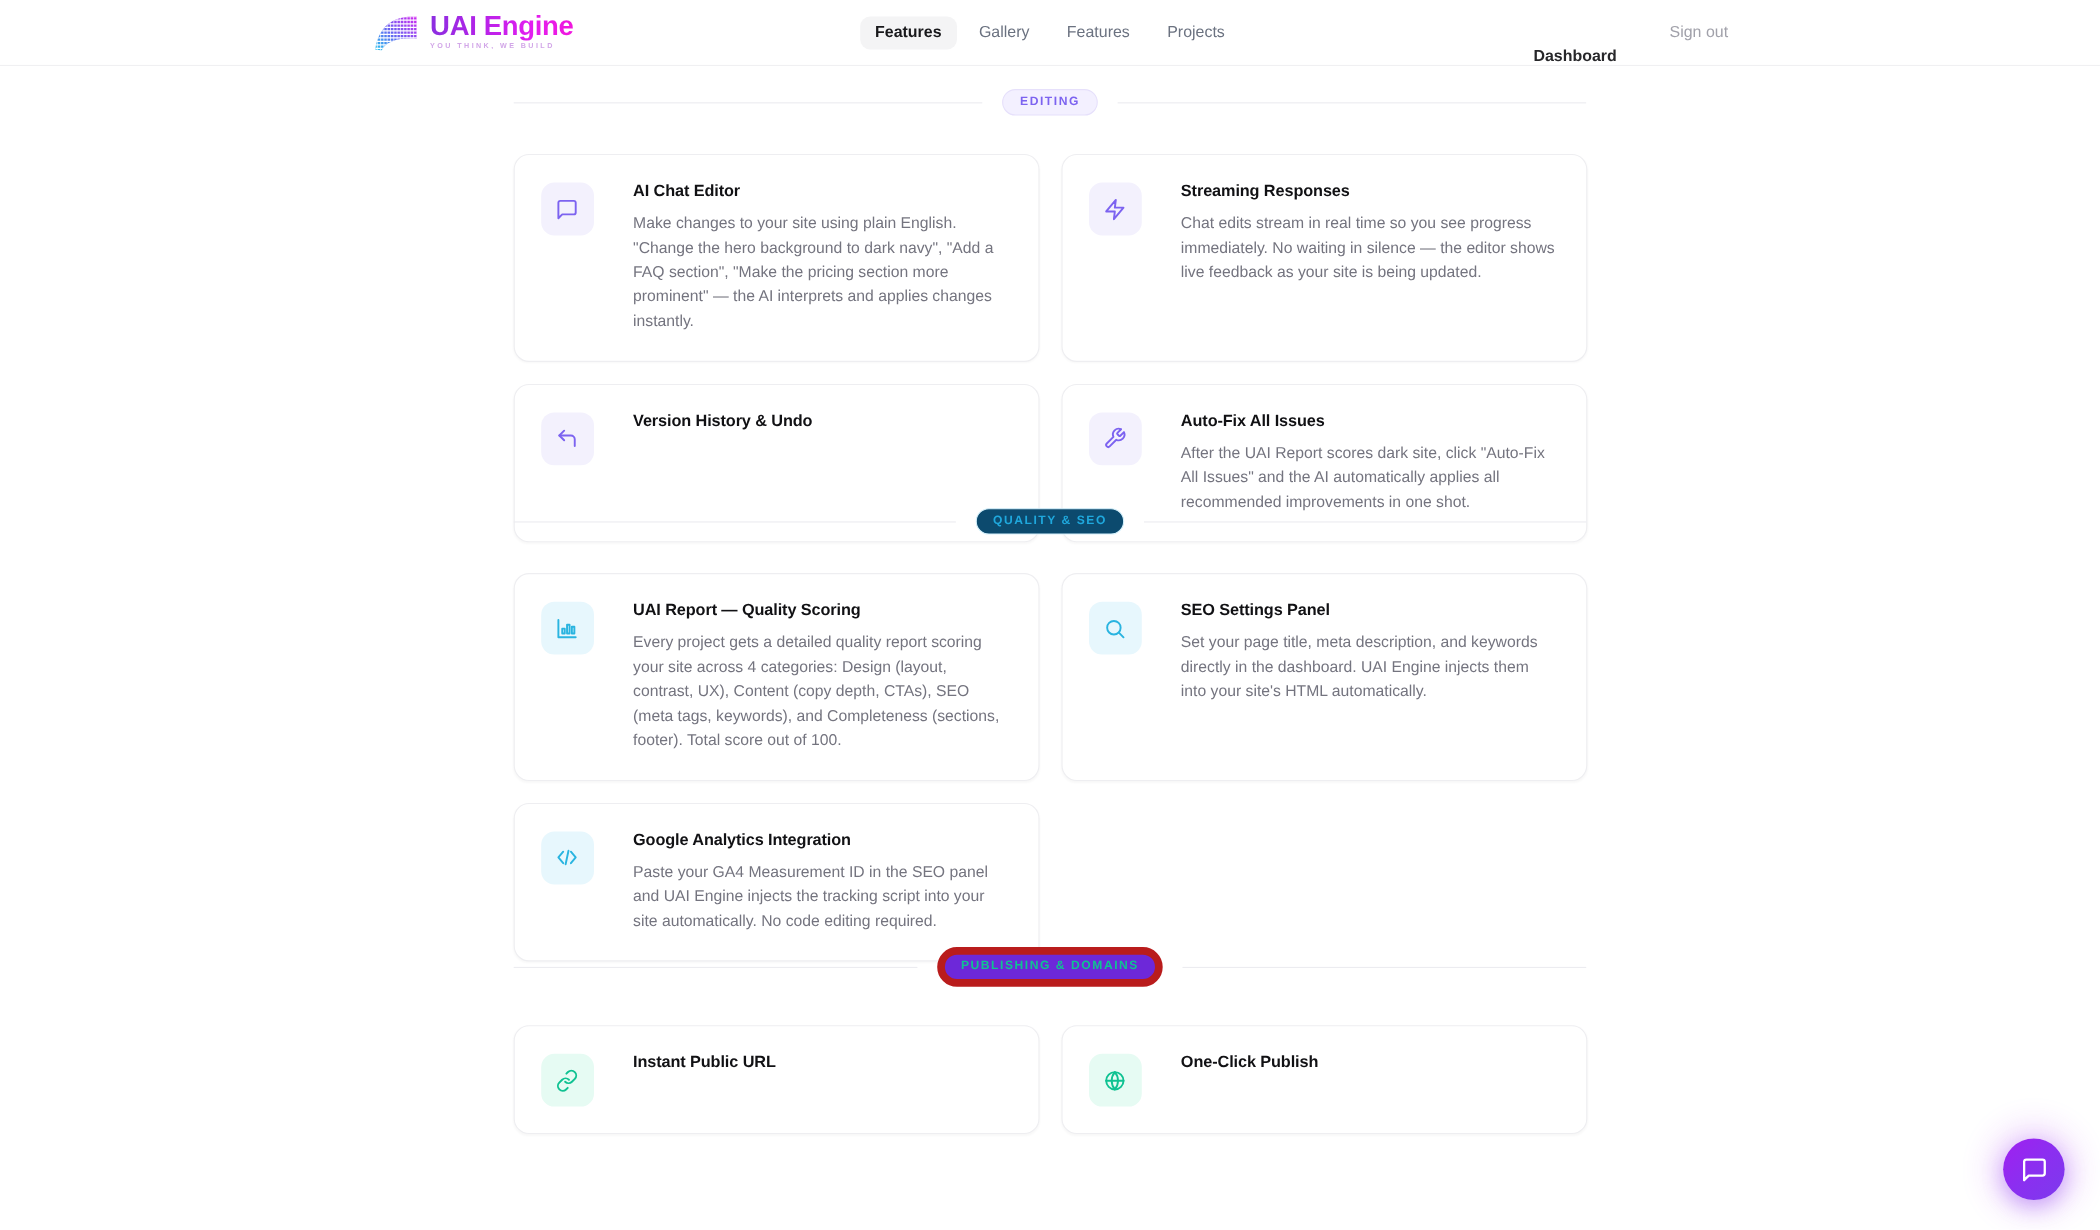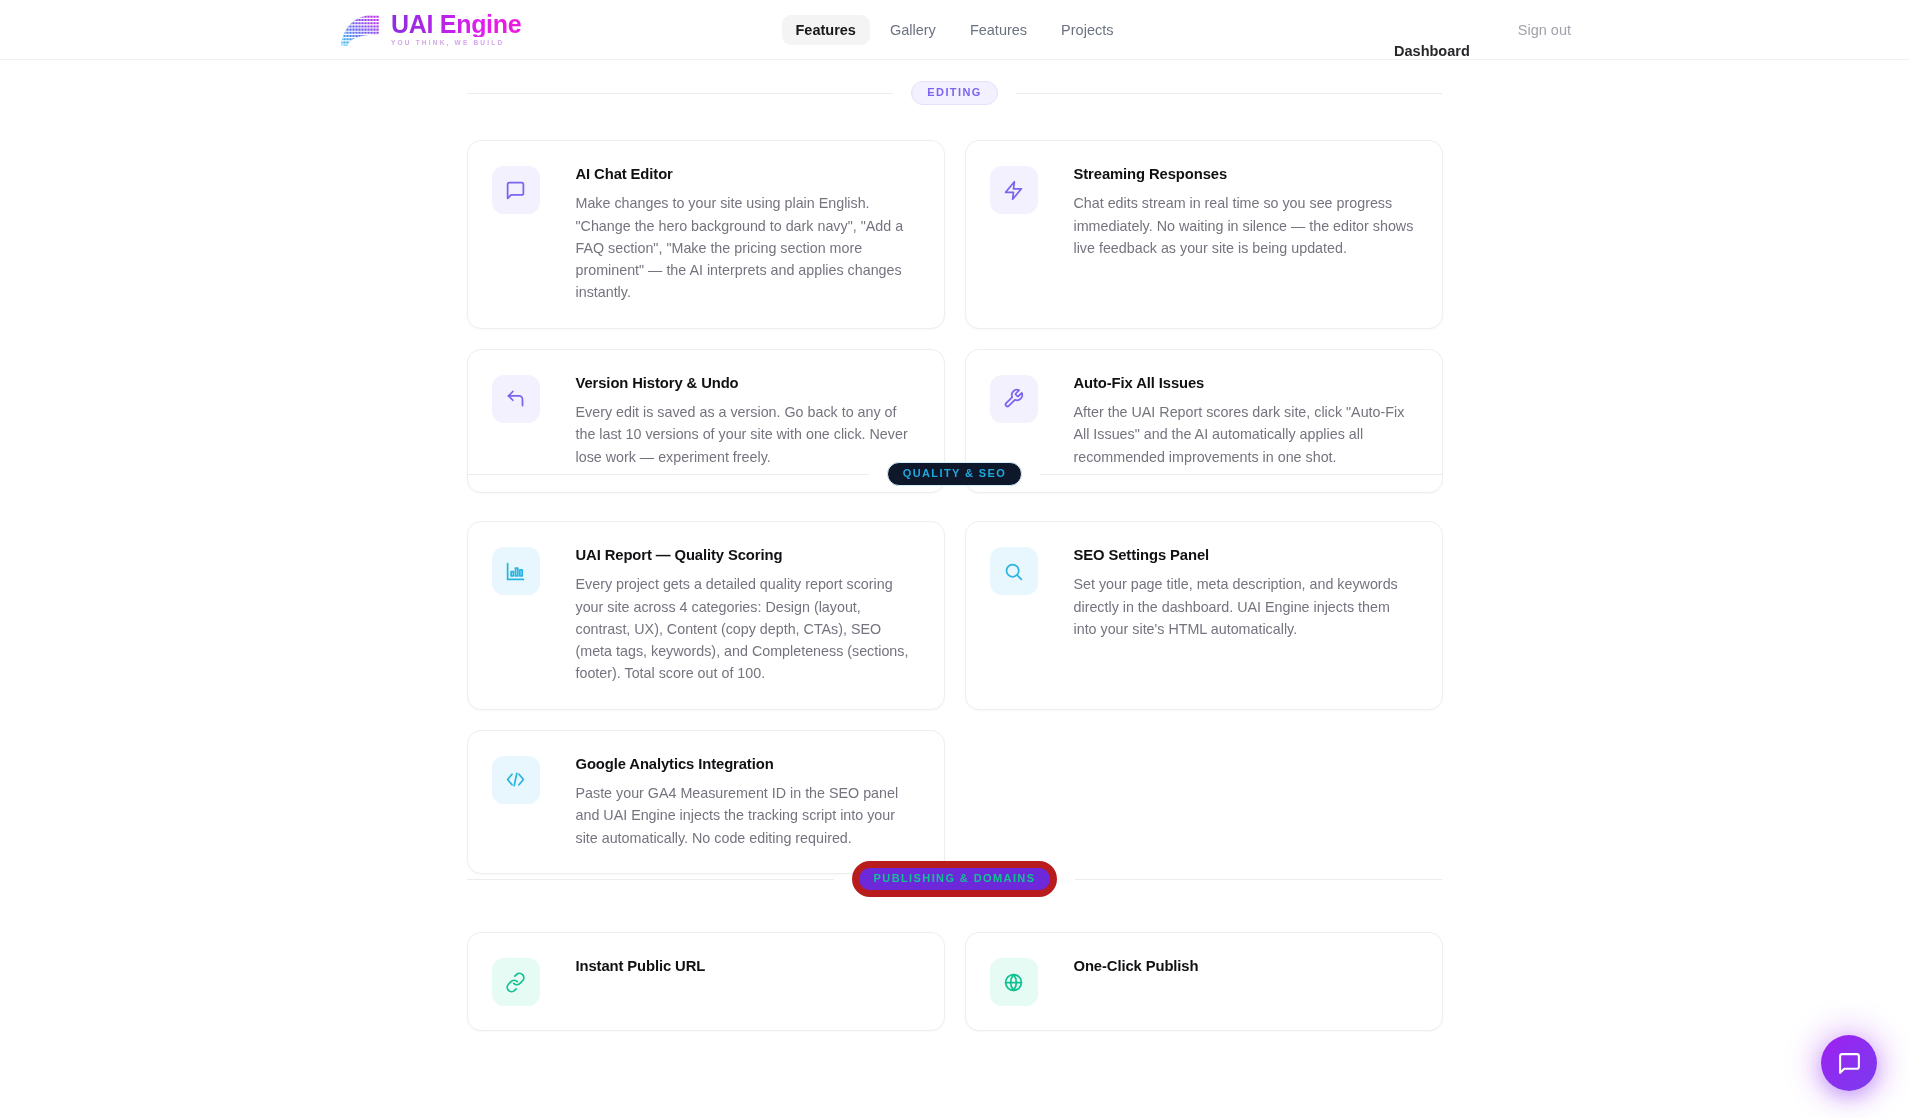--- a/index.html
+++ b/index.html
@@ -139,21 +139,21 @@
     white-space: nowrap;
     line-height: 1;
   }
   .chip.editing {
     color: #7c63f0;
     background: #f3f0ff;
     border: 1px solid #e6e0fb;
   }
   .chip.quality {
     color: #1fa8dd;
-    background: #0f172a;
+    background: #0c4a6e;
     border: 1px solid #d3f0fb;
   }
   .chip.publishing {
     color: #10c292;
     background: #6d28d9;
     border: 7px solid #b91c1c;
   }
 
   
   .grid {
@@ -333,21 +333,20 @@
 
         <div class="card">
           <span class="card-icon purple">
             <svg width="21" height="21" viewBox="0 0 24 24" fill="none" stroke="currentColor" stroke-width="2" stroke-linecap="round" stroke-linejoin="round">
                 <polyline points="9 14 4 9 9 4"></polyline>
                 <path d="M20 20v-7a4 4 0 0 0-4-4H4"></path>
               </svg>
           </span>
           <div class="card-body">
             <div class="card-title">Version History &amp; Undo</div>
-            <div class="card-desc">Every edit is saved as a version. Go back to any of the last 10 versions of your site with one click. Never lose work — experiment freely.</div>
           </div>
         </div>
 
         <div class="card">
           <span class="card-icon purple">
             <svg width="21" height="21" viewBox="0 0 24 24" fill="none" stroke="currentColor" stroke-width="2" stroke-linecap="round" stroke-linejoin="round">
                 <path d="M14.7 6.3a1 1 0 0 0 0 1.4l1.6 1.6a1 1 0 0 0 1.4 0l3.77-3.77a6 6 0 0 1-7.94 7.94l-6.91 6.91a2.12 2.12 0 0 1-3-3l6.91-6.91a6 6 0 0 1 7.94-7.94l-3.76 3.76z"></path>
               </svg>
           </span>
           <div class="card-body">

